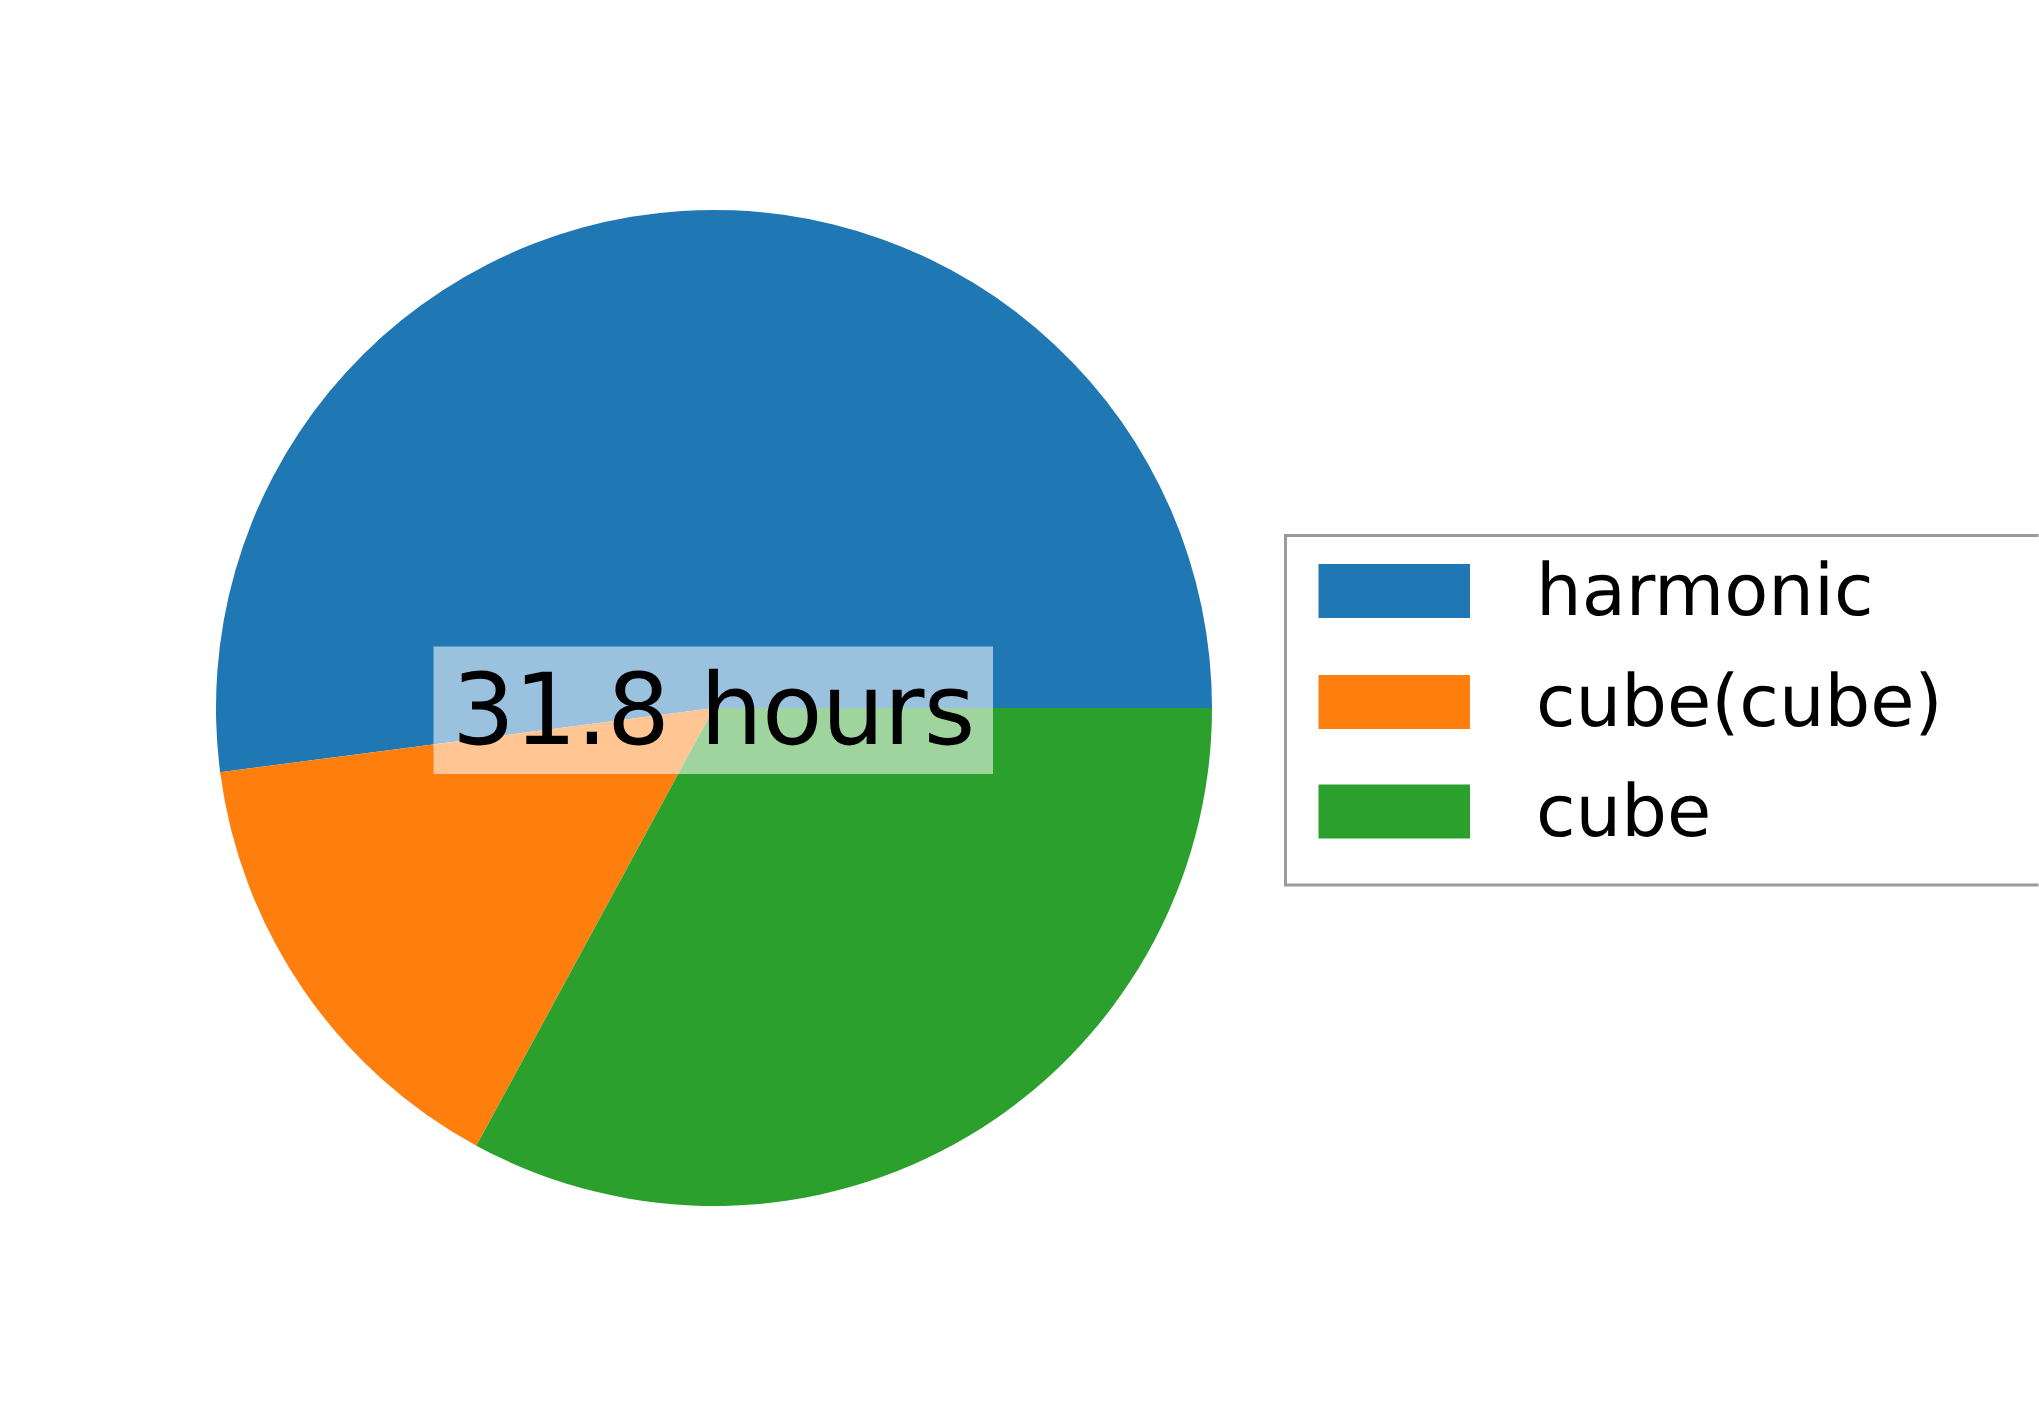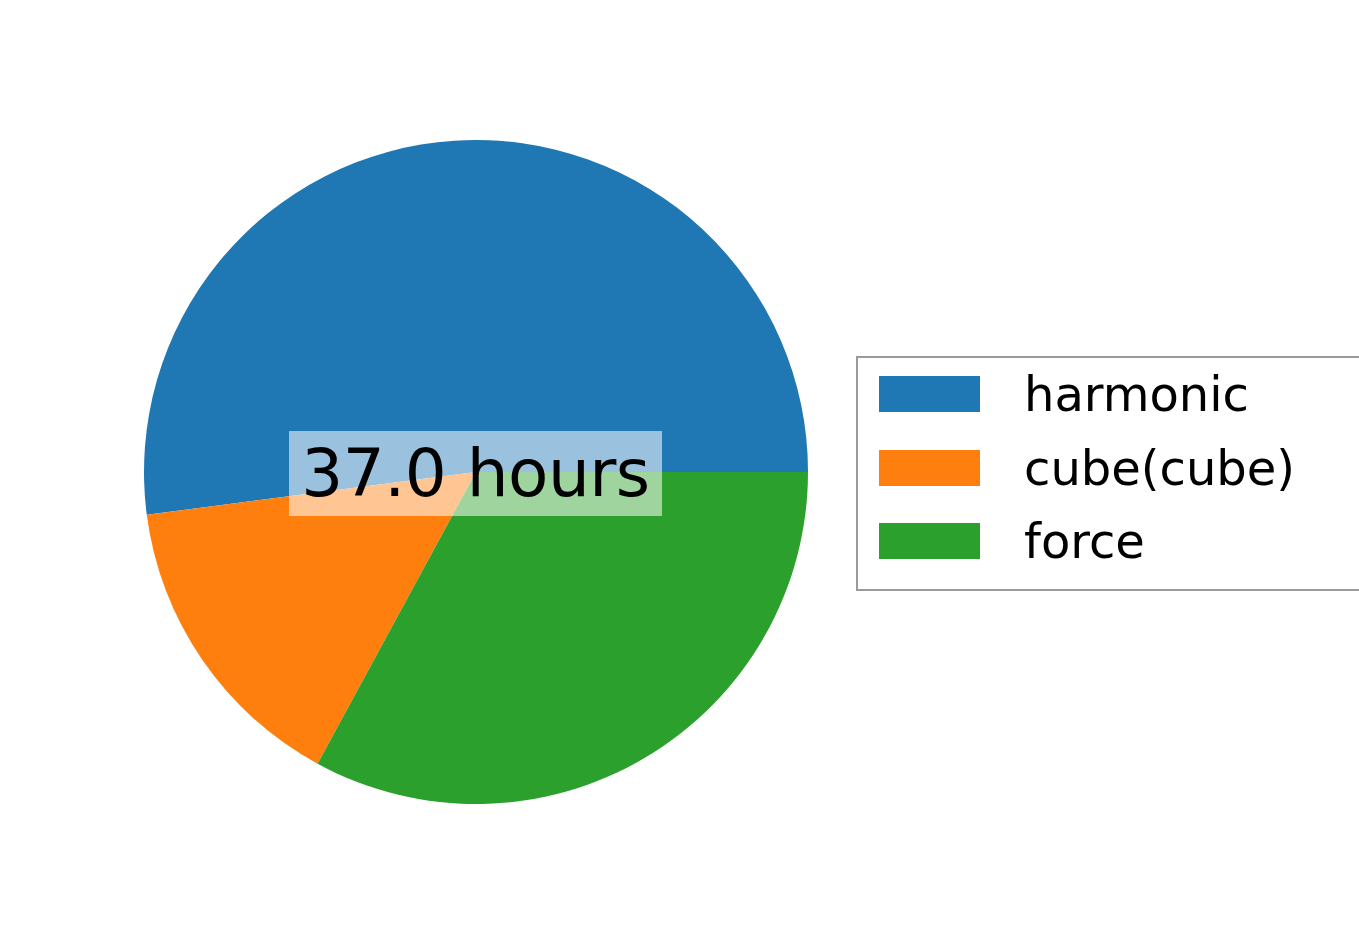--- a/index.html
+++ b/index.html
@@ -107,35 +107,35 @@
     <svg id="pie-svg" width="1359" height="951" viewBox="0 0 1359 951">
       <g id="pie-slices">
           <path d="M 476 472 L 808.00 472.00 A 332 332 0 1 0 146.77 514.76 Z" fill="#1f77b4" stroke="none"></path>
           <path d="M 476 472 L 146.77 514.76 A 332 332 0 0 0 317.58 763.77 Z" fill="#ff7f0e" stroke="none"></path>
           <path d="M 476 472 L 317.58 763.77 A 332 332 0 0 0 808.00 472.00 Z" fill="#2ca02c" stroke="none"></path>
         </g>
     </svg>
   </div>
 
   <div id="center-label">
-    <span id="center-label-text">37.0 hours</span>
+    <span id="center-label-text">31.8 hours</span>
   </div>
 
   <div id="legend">
 
     <div class="legend-row r0">
       <span class="legend-swatch" style="background-color: rgb(31, 119, 180);"></span>
       <span class="legend-label">harmonic</span>
     </div>
 
     <div class="legend-row r1">
       <span class="legend-swatch" style="background-color: rgb(255, 127, 14);"></span>
       <span class="legend-label">cube(cube)</span>
     </div>
 
     <div class="legend-row r2">
       <span class="legend-swatch" style="background-color: rgb(44, 160, 44);"></span>
-      <span class="legend-label">force</span>
+      <span class="legend-label">cube</span>
     </div>
 
   </div>
 
 </div>
 
 </body></html>

